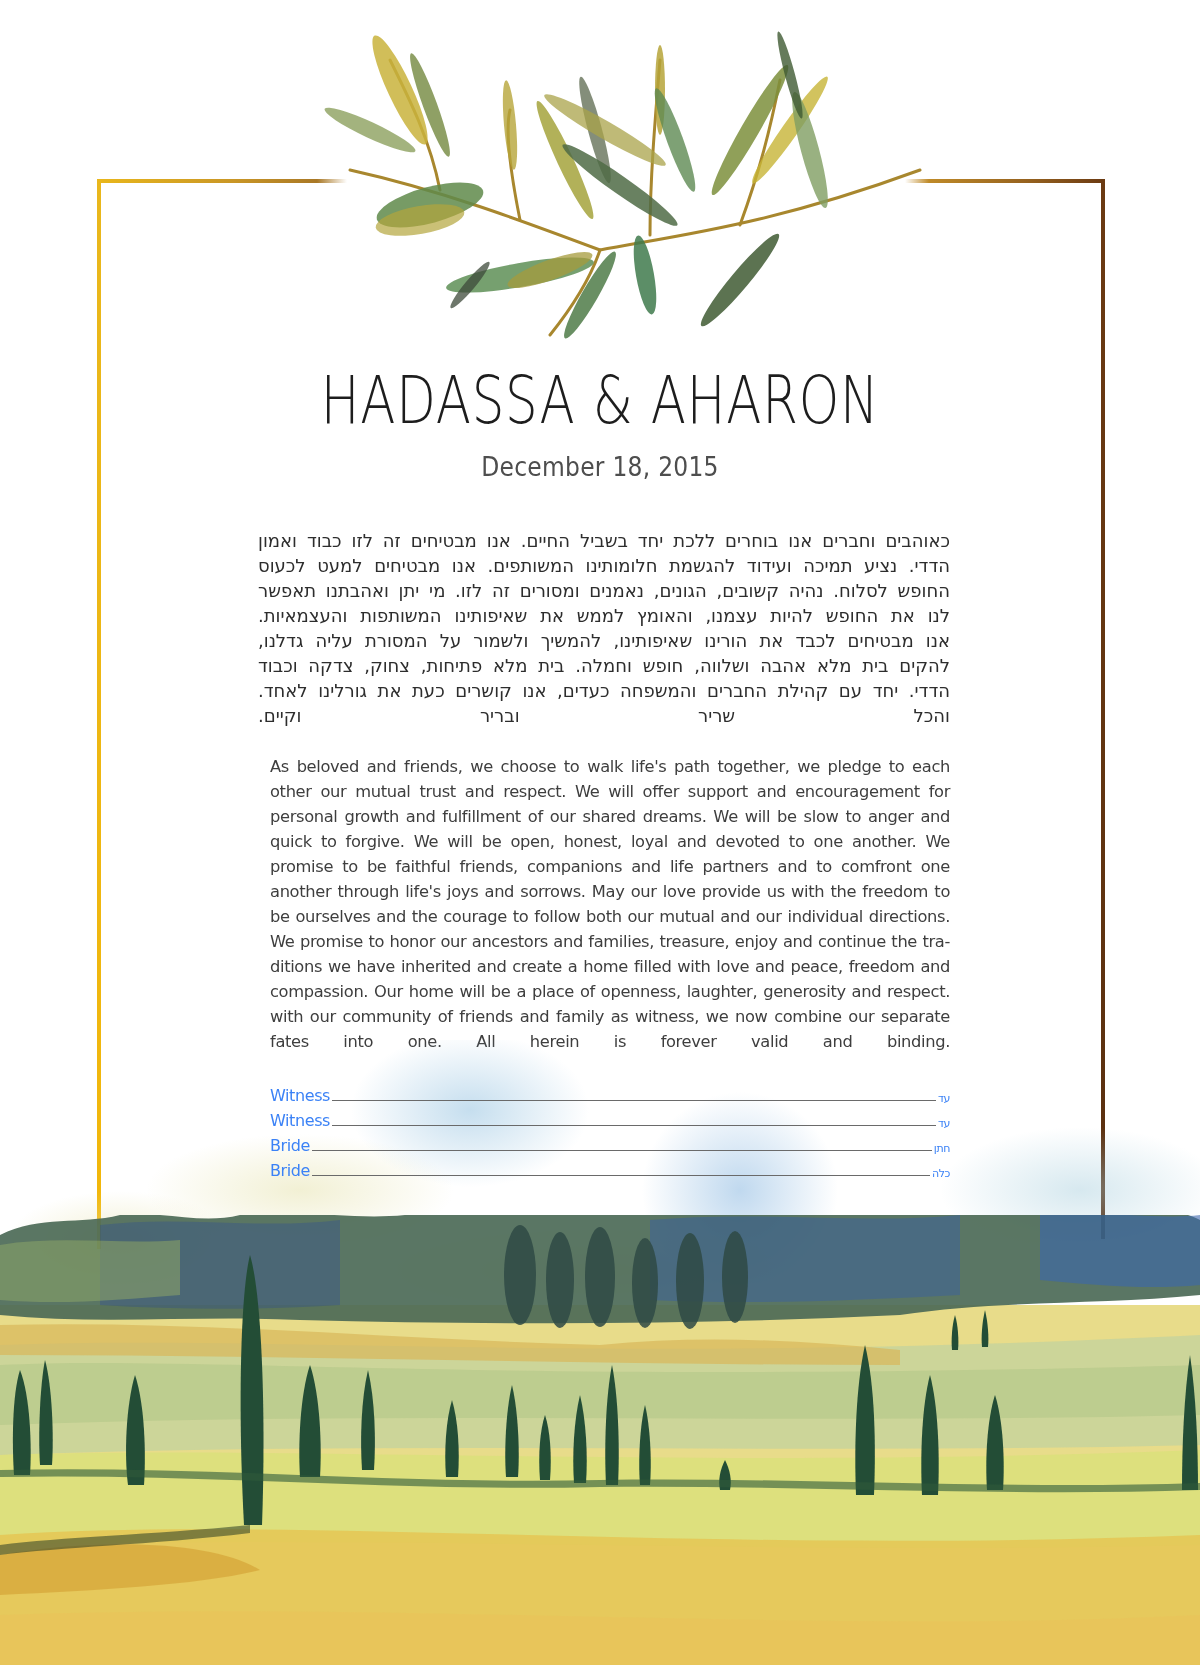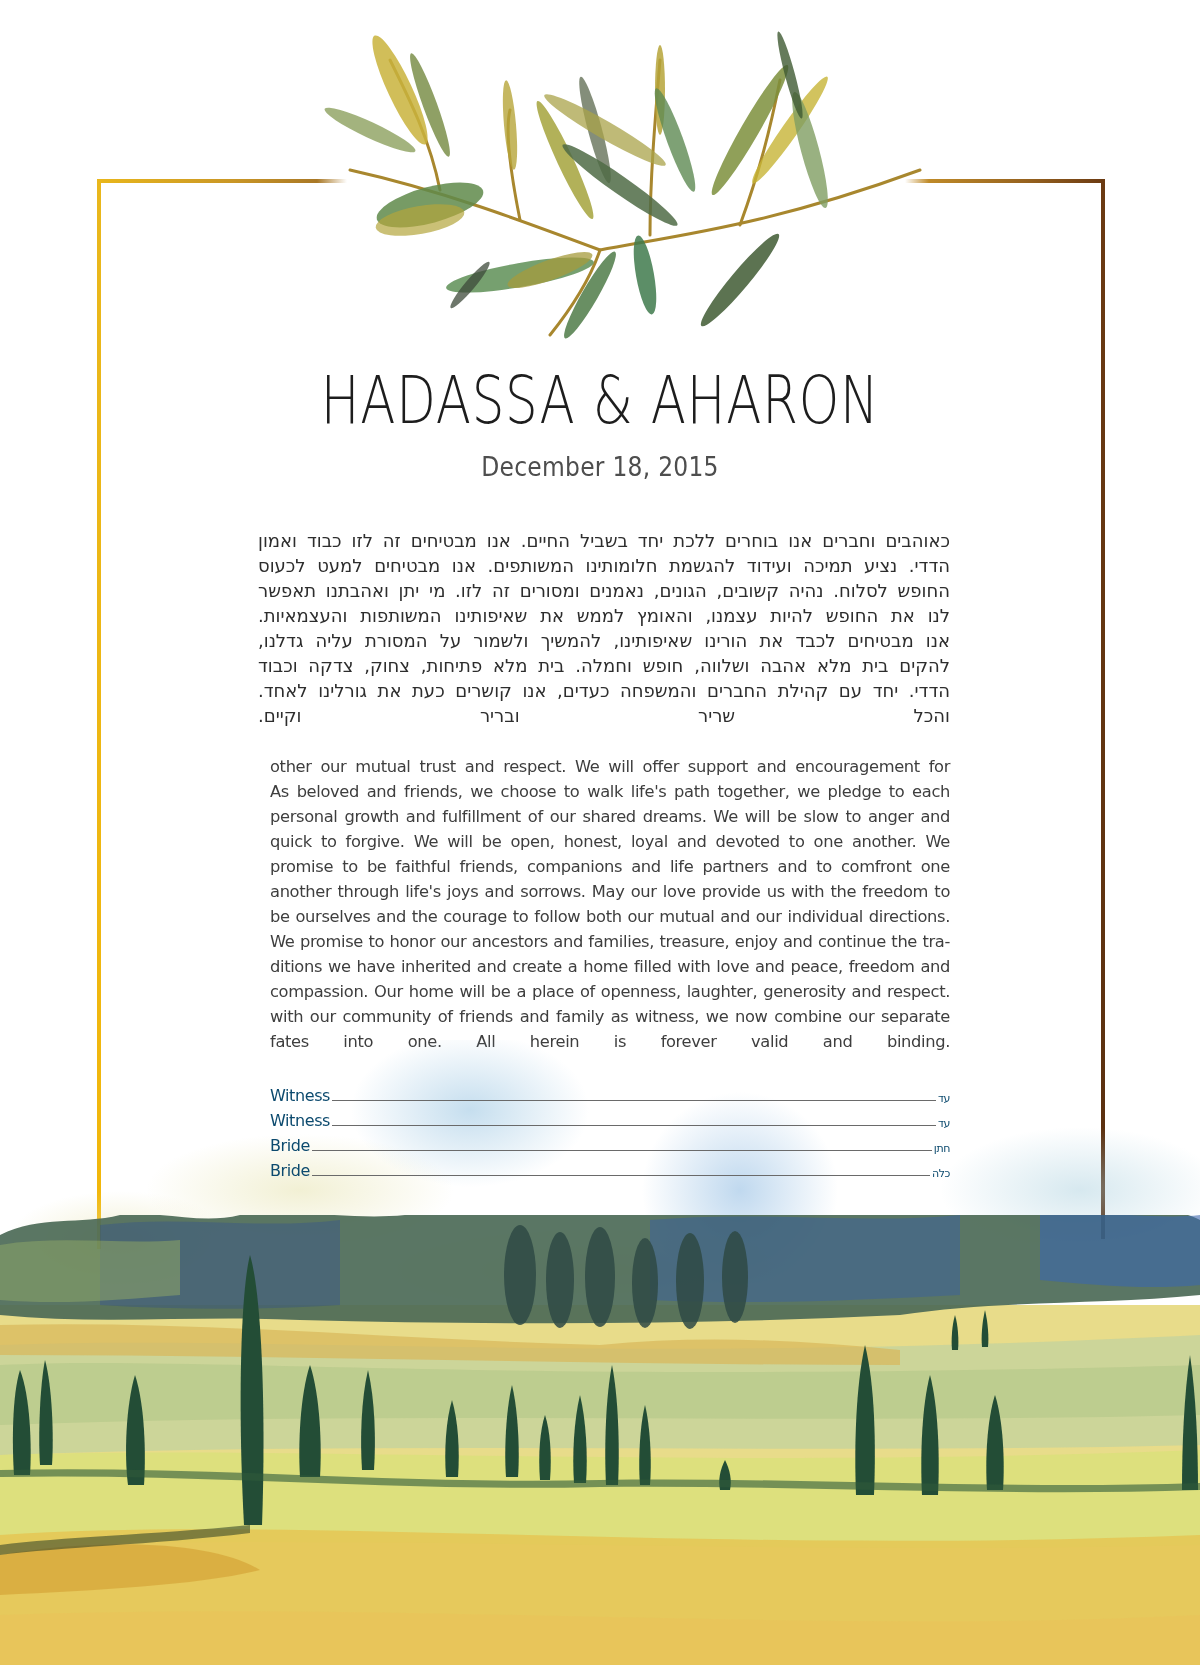--- a/index.html
+++ b/index.html
@@ -67,21 +67,21 @@
   .english {
     position: absolute; left: 270px; top: 754px; width: 680px;
     font-family: "DejaVu Sans", sans-serif; font-size: 16.3px; line-height: 25px;
     color: #3e3e3e; letter-spacing: -0.35px;
   }
   .english .line { display: block; white-space: nowrap; text-align: justify; text-align-last: justify; }
 
   .signatures { position: absolute; left: 270px; top: 1080px; width: 680px; }
   .sig-row {
     display: flex; align-items: flex-end; height: 25px;
-    font-family: "DejaVu Sans", sans-serif; font-size: 16px; color: #0c4a6e; letter-spacing: -0.4px;
+    font-family: "DejaVu Sans", sans-serif; font-size: 16px; color: #3b82f6; letter-spacing: -0.4px;
   }
   .sig-line { flex: 1; border-bottom: 1px solid #6a6a6a; margin: 0 2px 4px 2px; height: 1px; }
   .sig-heb { direction: rtl; font-size: 11px; }
 </style>
 </head>
 <body>
 
 <div class="frame-top-left"></div>
 <div class="frame-top-right"></div>
 <div class="frame-left"></div>
@@ -135,22 +135,22 @@
   <span class="line">הדדי. יחד עם קהילת החברים והמשפחה כעדים, אנו קושרים כעת את גורלינו לאחד.</span>
   <div class="spaced">
     <span>והכל</span>
     <span>שריר</span>
     <span>ובריר</span>
     <span>וקיים.</span>
   </div>
 </div>
 
 <div class="english">
+  <span class="line">As beloved and friends, we choose to walk life's path together, we pledge to each</span>
   <span class="line">other our mutual trust and respect. We will offer support and encouragement for</span>
-  <span class="line">As beloved and friends, we choose to walk life's path together, we pledge to each</span>
   <span class="line">personal growth and fulfillment of our shared dreams. We will be slow to anger and</span>
   <span class="line">quick to forgive. We will be open, honest, loyal and devoted to one another. We</span>
   <span class="line">promise to be faithful friends, companions and life partners and to comfront one</span>
   <span class="line">another through life's joys and sorrows. May our love provide us with the freedom to</span>
   <span class="line">be ourselves and the courage to follow both our mutual and our individual directions.</span>
   <span class="line">We promise to honor our ancestors and families, treasure, enjoy and continue the tra-</span>
   <span class="line">ditions we have inherited and create a home filled with love and peace, freedom and</span>
   <span class="line">compassion. Our home will be a place of openness, laughter, generosity and respect.</span>
   <span class="line">with our community of friends and family as witness, we now combine our separate</span>
   <span class="line" style="word-spacing: 22px;">fates into one. All herein is forever valid and binding.</span>

